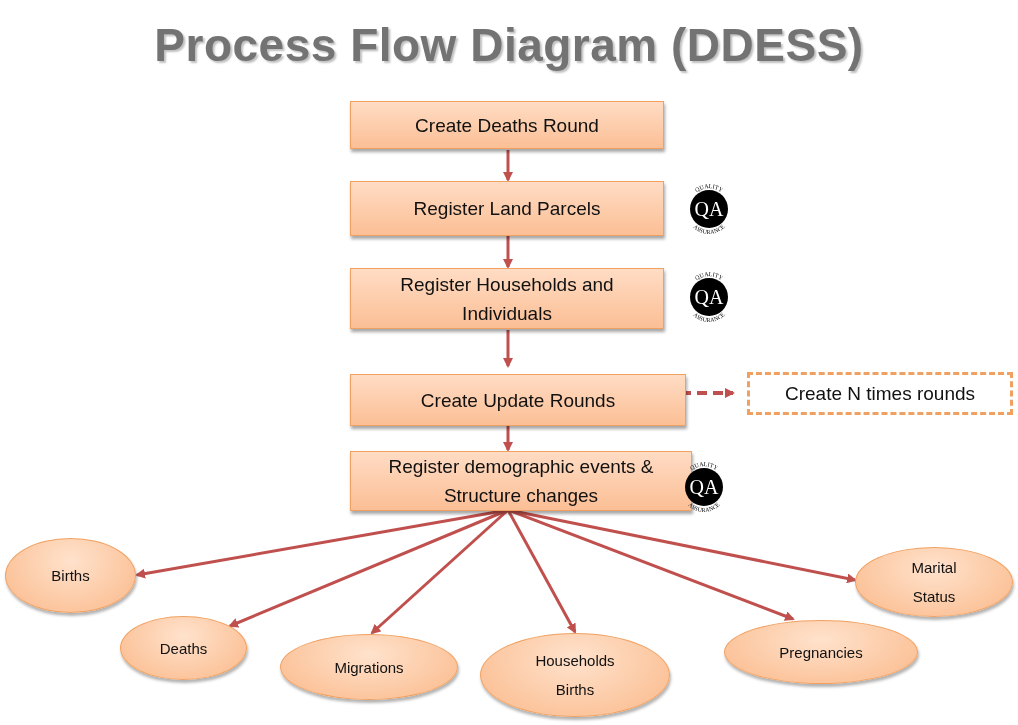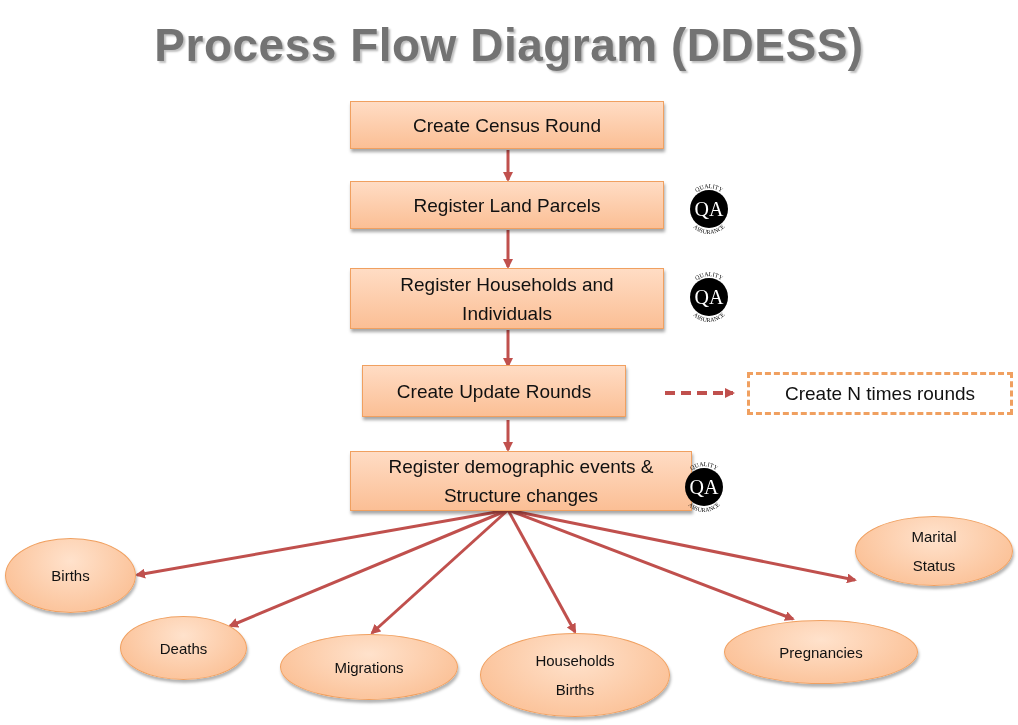--- a/index.html
+++ b/index.html
@@ -57,29 +57,29 @@
 
   <line x1="508" y1="510" x2="137" y2="575" stroke="#c0504d" stroke-width="3" marker-end="url(#arr)"></line>
   <line x1="508" y1="510" x2="230" y2="626" stroke="#c0504d" stroke-width="3" marker-end="url(#arr)"></line>
   <line x1="508" y1="510" x2="372" y2="633" stroke="#c0504d" stroke-width="3" marker-end="url(#arr)"></line>
   <line x1="508" y1="510" x2="575" y2="632" stroke="#c0504d" stroke-width="3" marker-end="url(#arr)"></line>
   <line x1="508" y1="510" x2="793" y2="619" stroke="#c0504d" stroke-width="3" marker-end="url(#arr)"></line>
   <line x1="508" y1="510" x2="855" y2="580" stroke="#c0504d" stroke-width="3" marker-end="url(#arr)"></line>
 </svg>
 
 <div class="box" style="left:350px; top:101px; width:314px; height:48px;">
-  <span>Create Census Round</span>
+  <span>Create Deaths Round</span>
 </div>
-<div class="box" style="left:350px; top:181px; width:314px; height:48px;">
+<div class="box" style="left:350px; top:181px; width:314px; height:55px;">
   <span>Register Land Parcels</span>
 </div>
 <div class="box" style="left:350px; top:268px; width:314px; height:61px; padding:0 8px;">
   <span>Register Households and Individuals</span>
 </div>
-<div class="box" style="left:350px; top:365px; width:264px; height:52px;margin-left:12px;">
+<div class="box" style="left:350px; top:374px; width:336px; height:52px;">
   <span>Create Update Rounds</span>
 </div>
 <div class="box" style="left:350px; top:451px; width:342px; height:60px; padding:8px 10px;">
   <span>Register demographic events &amp; Structure changes</span>
 </div>
 
 <div class="dashed-box" style="left:735px; top:372px; width:266px; height:43px;">
   <span>Create N times rounds</span>
 </div>
 
@@ -116,15 +116,15 @@
 </div>
 <div class="ellipse" style="left:280px; top:634px; width:178px; height:66px;">
   <span>Migrations</span>
 </div>
 <div class="ellipse" style="left:480px; top:633px; width:190px; height:84px; padding:0 40px;">
   <span>Households Births</span>
 </div>
 <div class="ellipse" style="left:724px; top:620px; width:194px; height:64px;">
   <span>Pregnancies</span>
 </div>
-<div class="ellipse" style="left:855px; top:516px; width:158px; height:70px; padding:0 40px;">
+<div class="ellipse" style="left:855px; top:547px; width:158px; height:70px; padding:0 40px;">
   <span>Marital Status</span>
 </div>
 
 </body></html>

